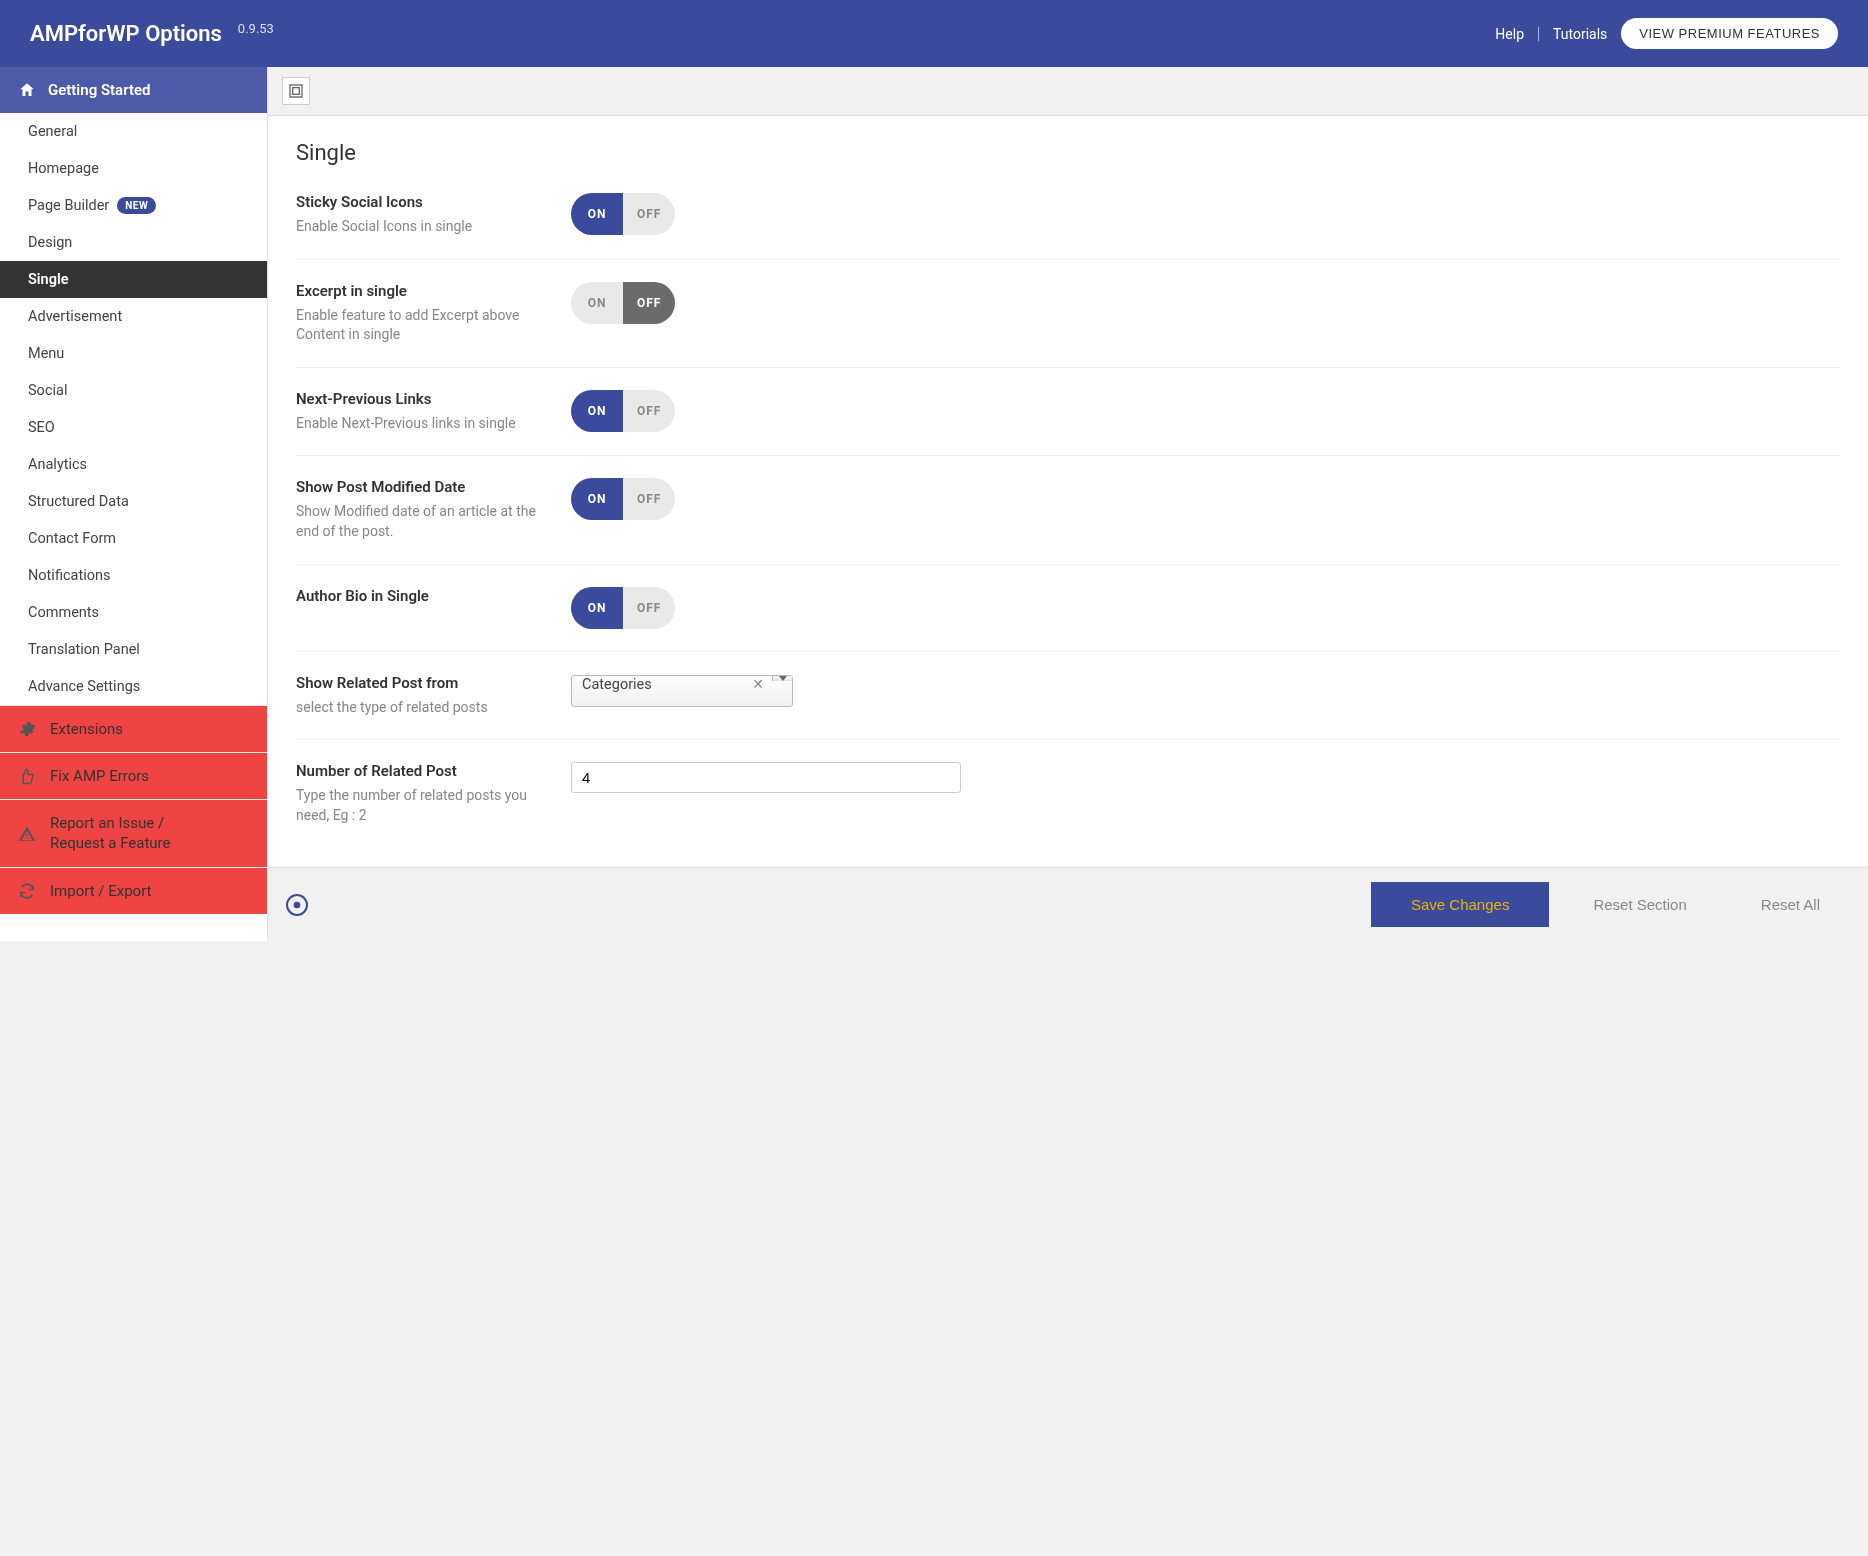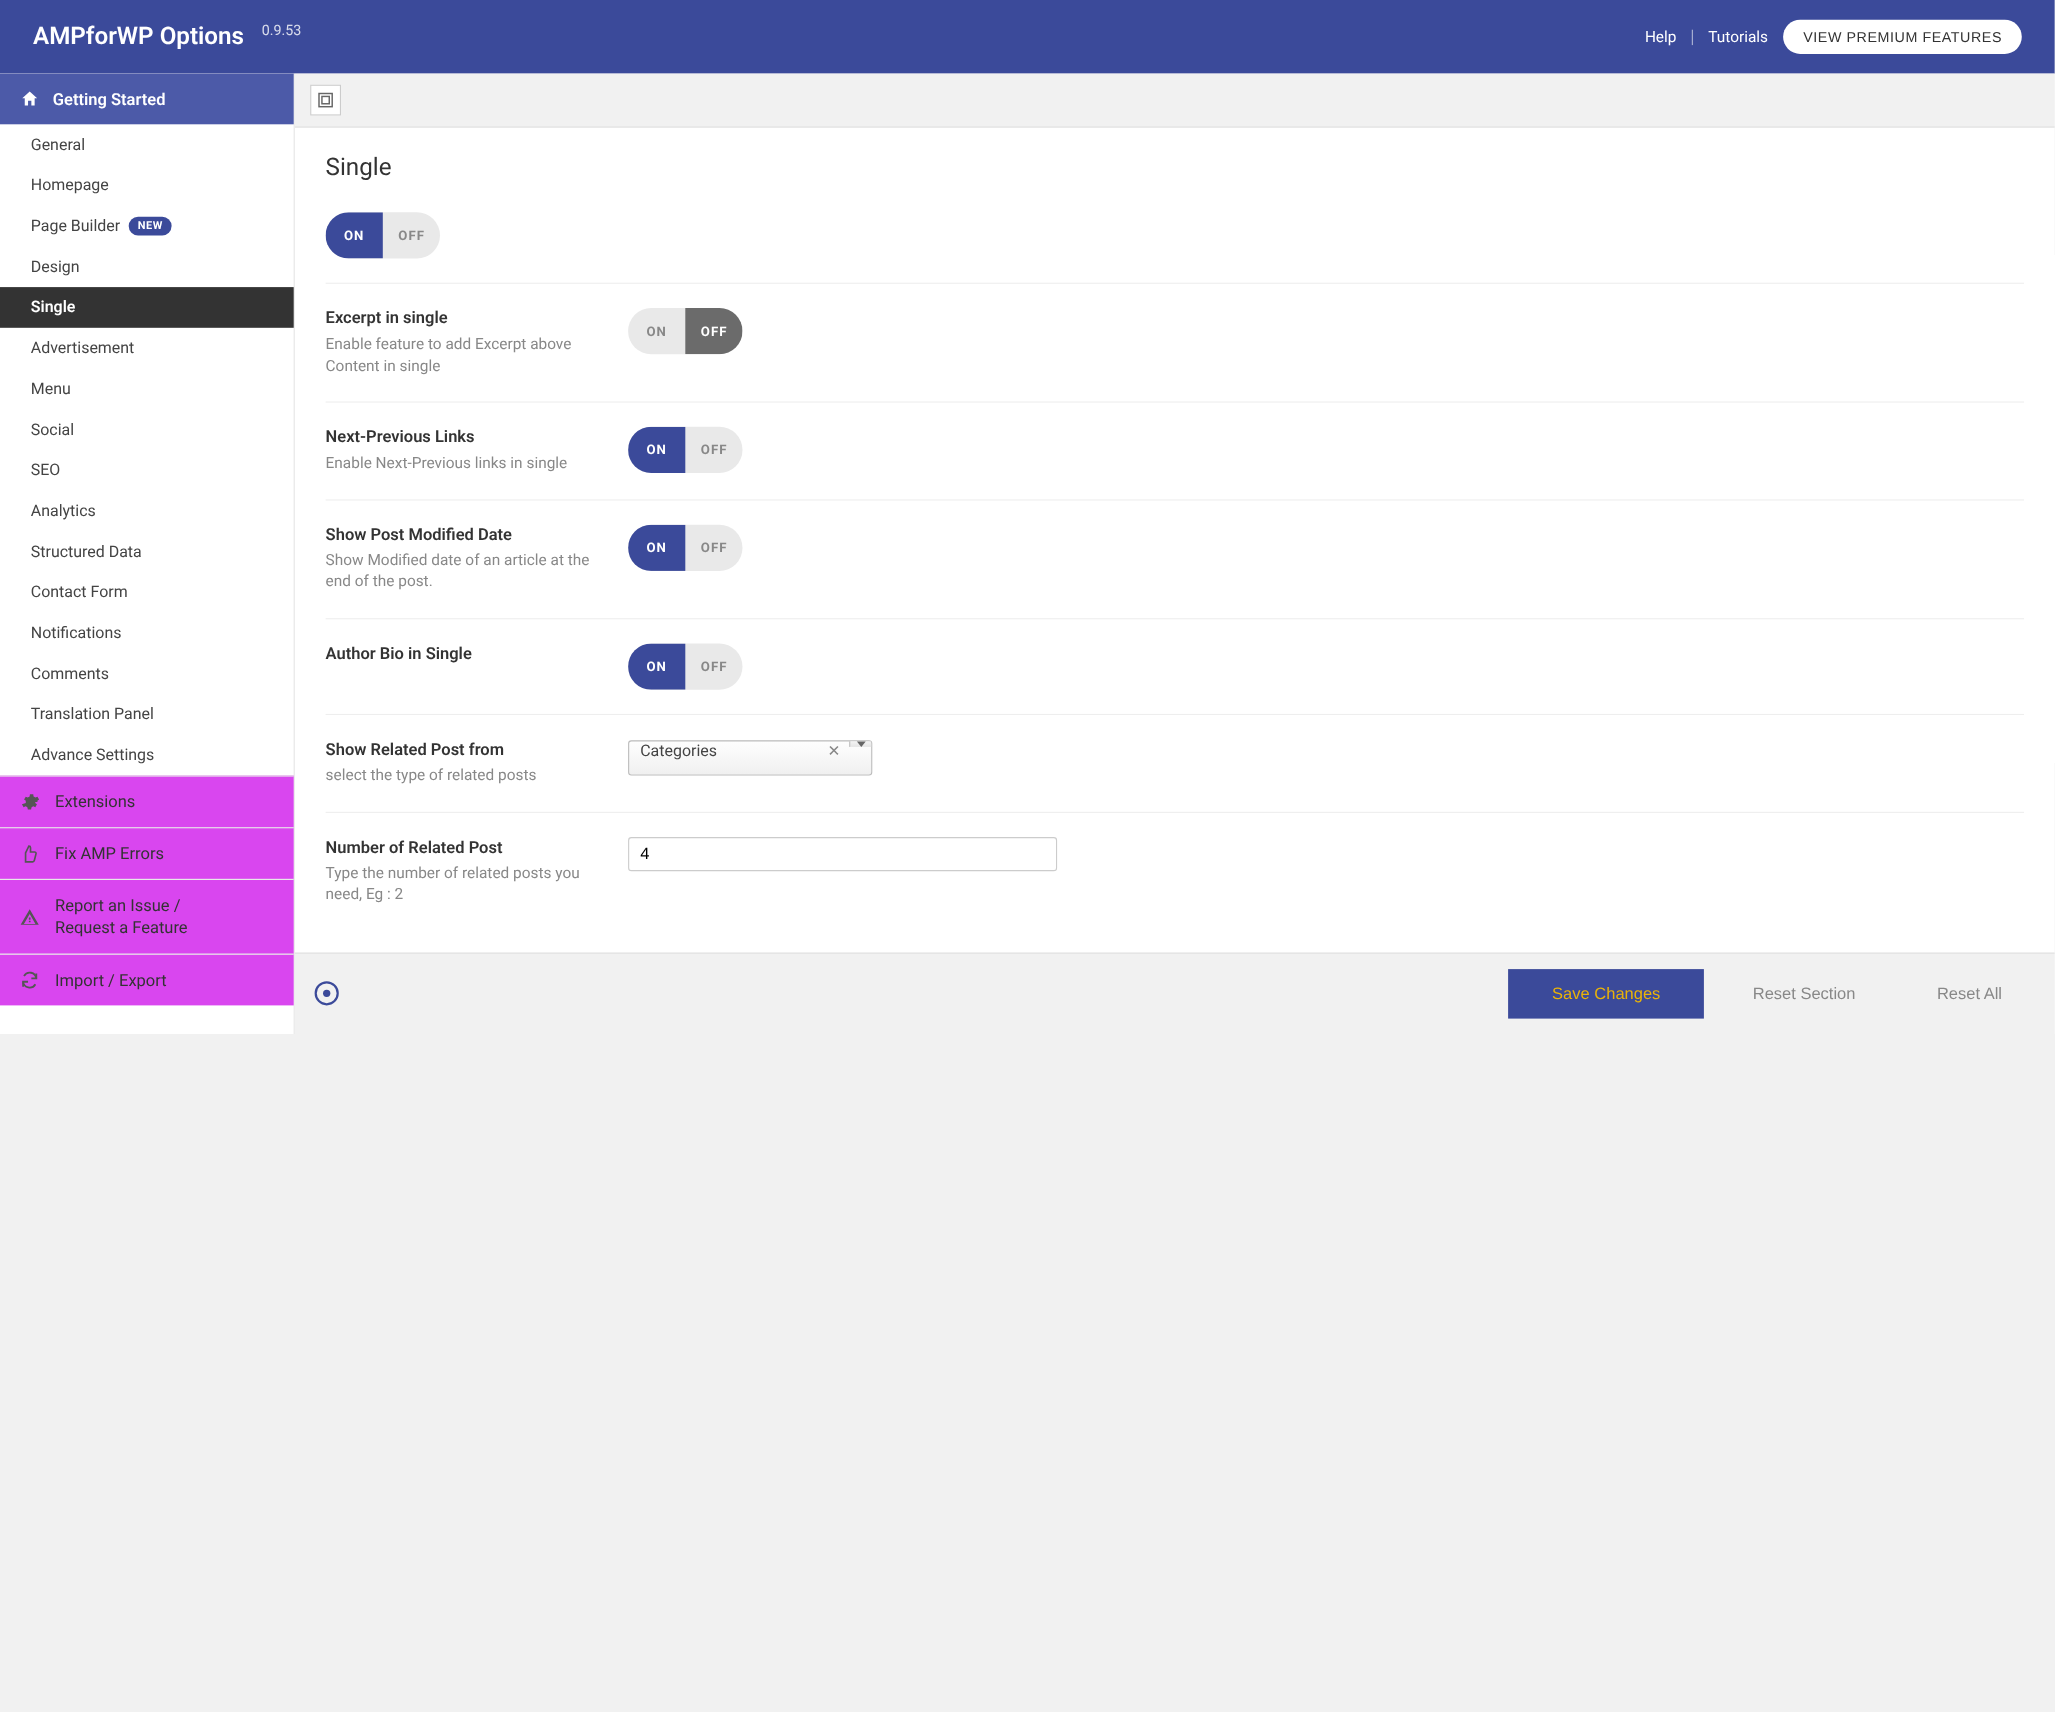--- a/index.html
+++ b/index.html
@@ -18,21 +18,21 @@
     
     .main { display: flex; }
     
     
     .sidebar { width: 268px; background: #fff; border-right: 1px solid #e0e0e0; display: flex; flex-direction: column; }
     .sidebar-header { background: #4c5aa8; color: #fff; display: flex; align-items: center; gap: 12px; padding: 14px 18px; font-size: 15px; font-weight: 600; cursor: pointer; }
     .sidebar-header svg, .sidebar-secondary svg { flex-shrink: 0; }
     .sidebar-item { padding: 10px 18px 10px 28px; font-size: 14.5px; color: #444; cursor: pointer; display: flex; align-items: center; gap: 8px; }
     .sidebar-item.active { background: #333; color: #fff; font-weight: 600; }
     .new-badge { background: #3b4a9a; color: #fff; font-size: 10px; font-weight: 700; padding: 3px 8px; border-radius: 10px; letter-spacing: 0.5px; }
-    .sidebar-secondary { background: #d946ef; display: flex; align-items: center; gap: 14px; padding: 14px 18px; font-size: 15px; color: #333; cursor: pointer; border-top: 1px solid #e8e8e8; }
+    .sidebar-secondary { background: #ef4444; display: flex; align-items: center; gap: 14px; padding: 14px 18px; font-size: 15px; color: #333; cursor: pointer; border-top: 1px solid #e8e8e8; }
     .sidebar-secondary:first-of-type { border-top: none; }
     .sidebar-secondary .label-group { display: flex; flex-direction: column; line-height: 1.3; }
     
     
     .content { flex: 1; background: #fff; display: flex; flex-direction: column; }
     .content-toolbar { background: #f1f1f1; padding: 10px 14px; border-bottom: 1px solid #e0e0e0; }
     .expand-btn { width: 28px; height: 28px; border: 1px solid #ccc; background: #fff; display: flex; align-items: center; justify-content: center; cursor: pointer; }
     
     .content-body { padding: 24px 28px 20px; }
     .page-title { font-size: 22px; color: #333; font-weight: 400; margin-bottom: 28px; }
@@ -180,20 +180,24 @@
             <rect x="3" y="3" width="18" height="18"></rect>
             <rect x="7" y="7" width="10" height="10"></rect>
           </svg>
       </div>
     </div>
 
     <div class="content-body">
       <h1 class="page-title">Single</h1>
 
       <div class="field-row">
+        <div class="field-label-col">
+          <div class="field-title">Sticky Social Icons</div>
+          <div class="field-desc">Enable Social Icons in single</div>
+        </div>
         <div class="field-control-col">
           <div class="toggle on">
             <span>ON</span>
             <span>OFF</span>
           </div>
         </div>
       </div>
 
       <div class="field-row">
         <div class="field-label-col">

